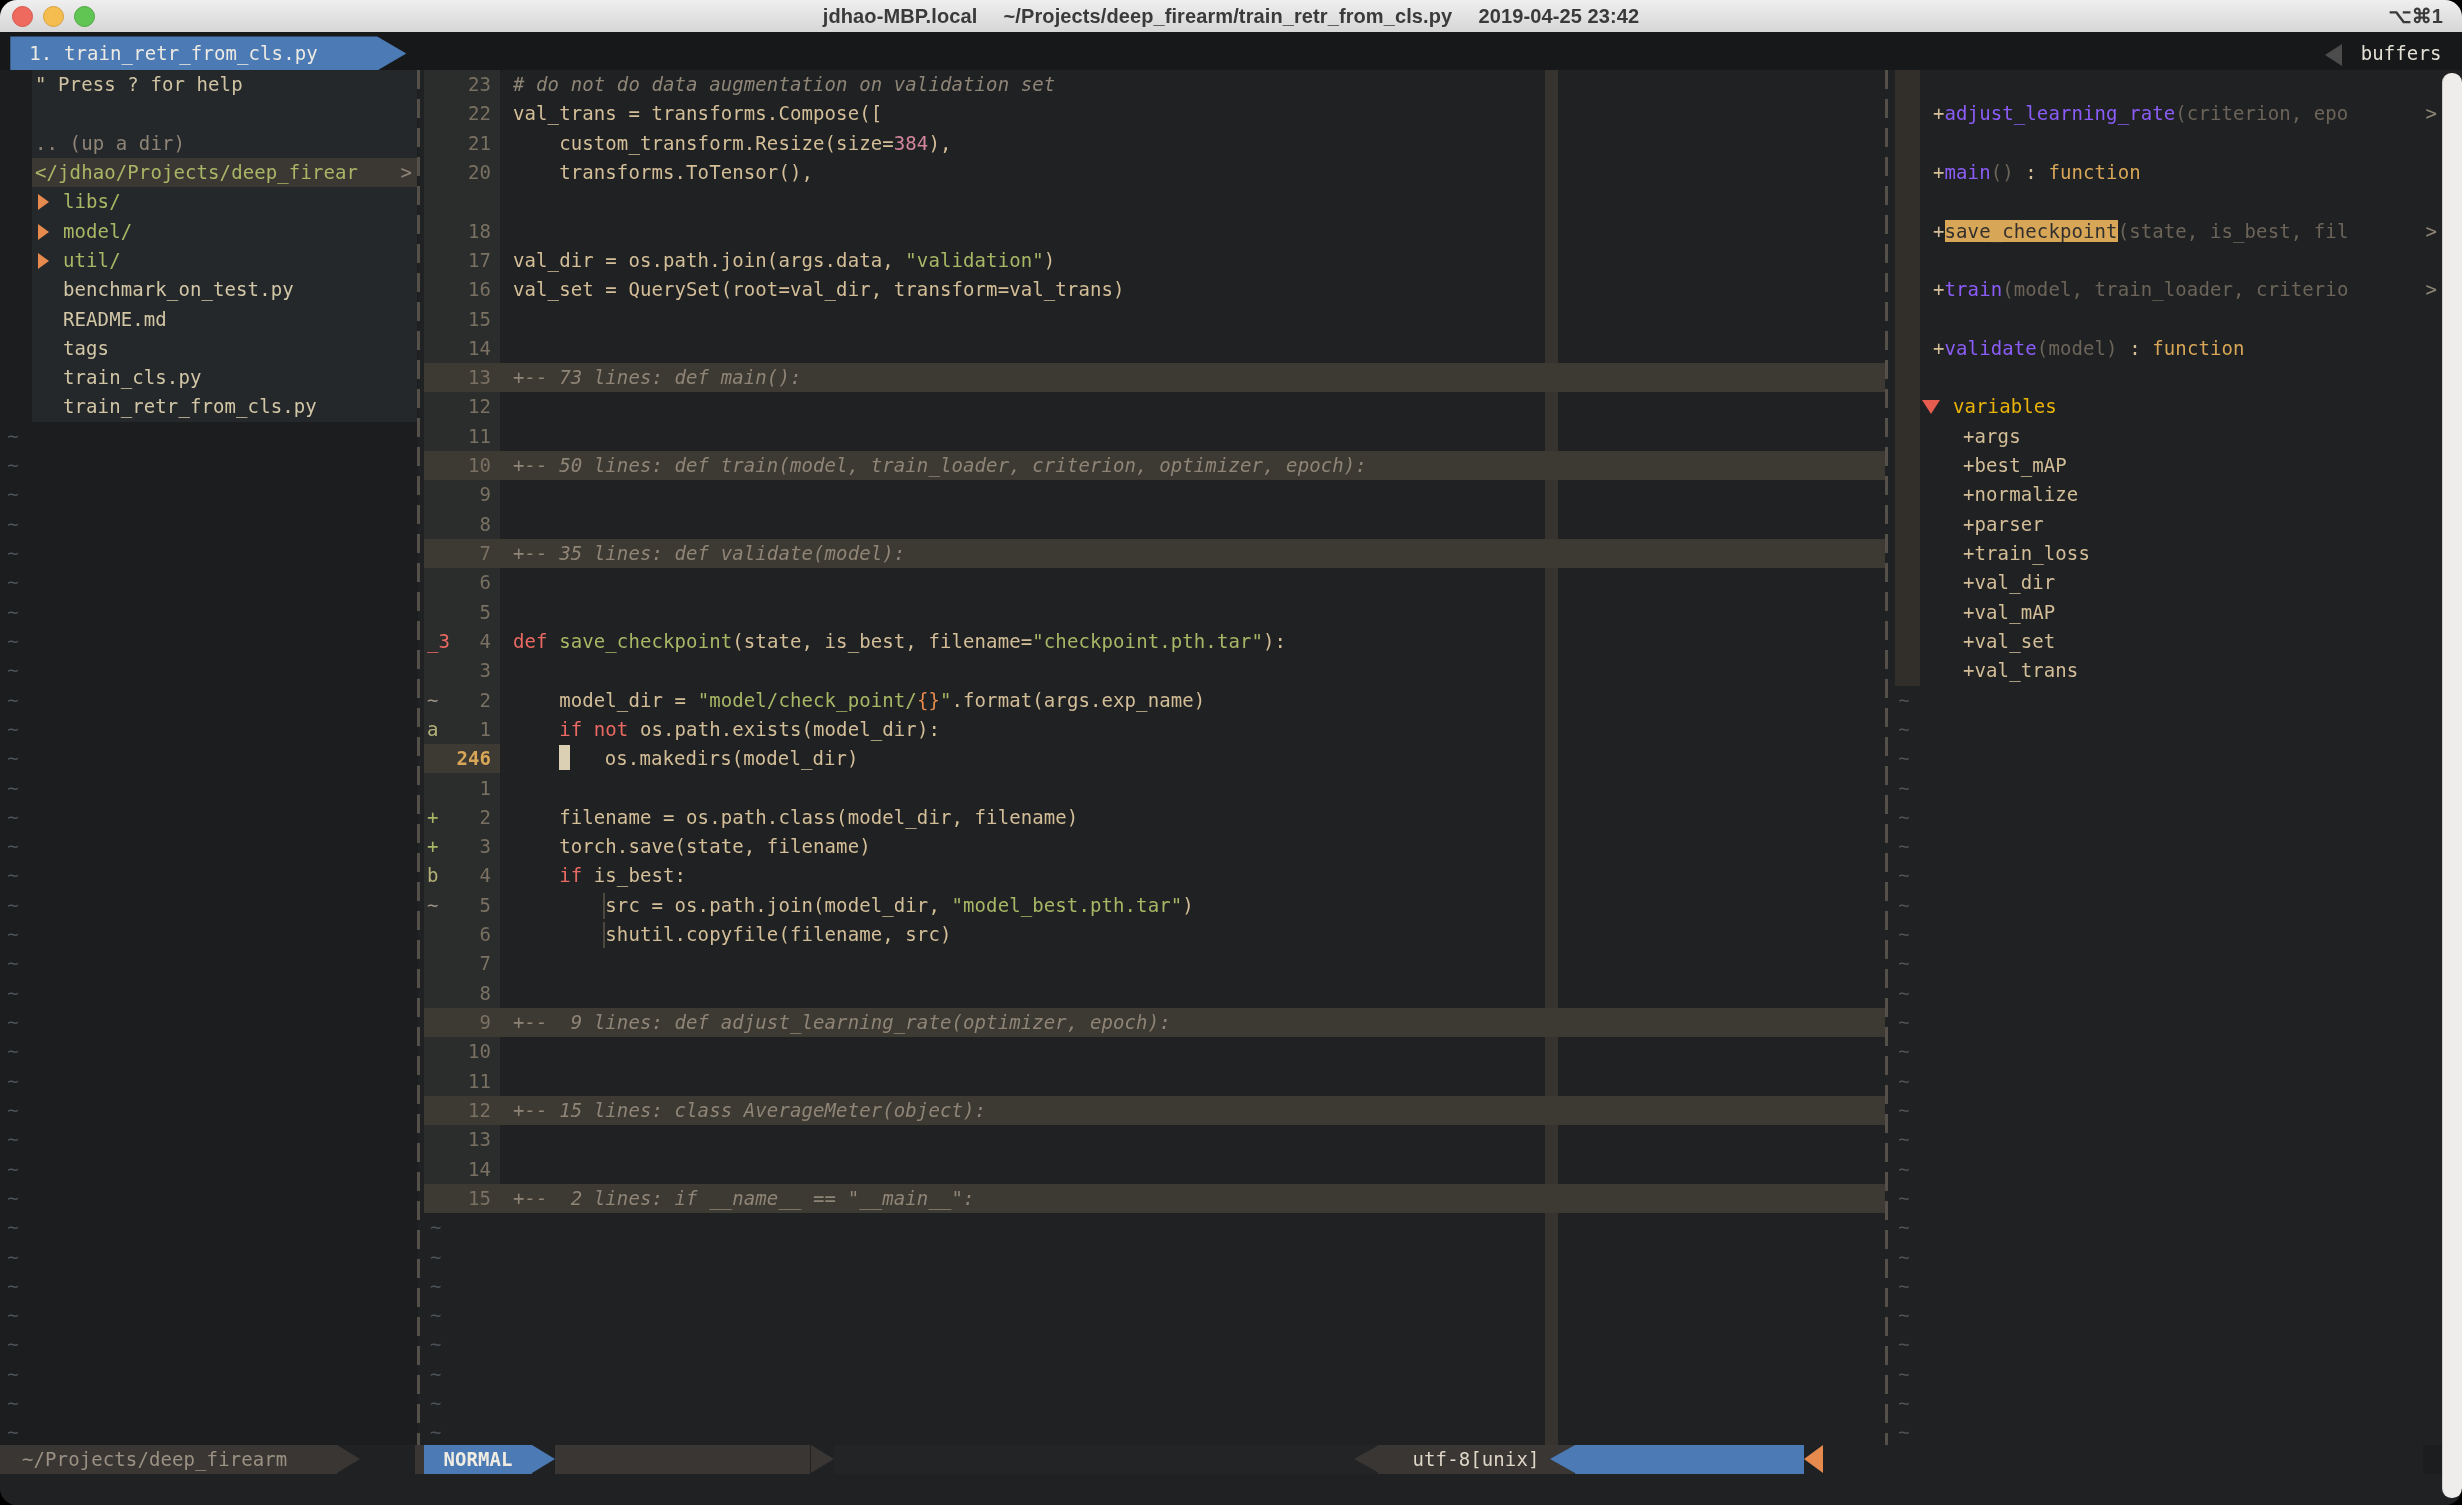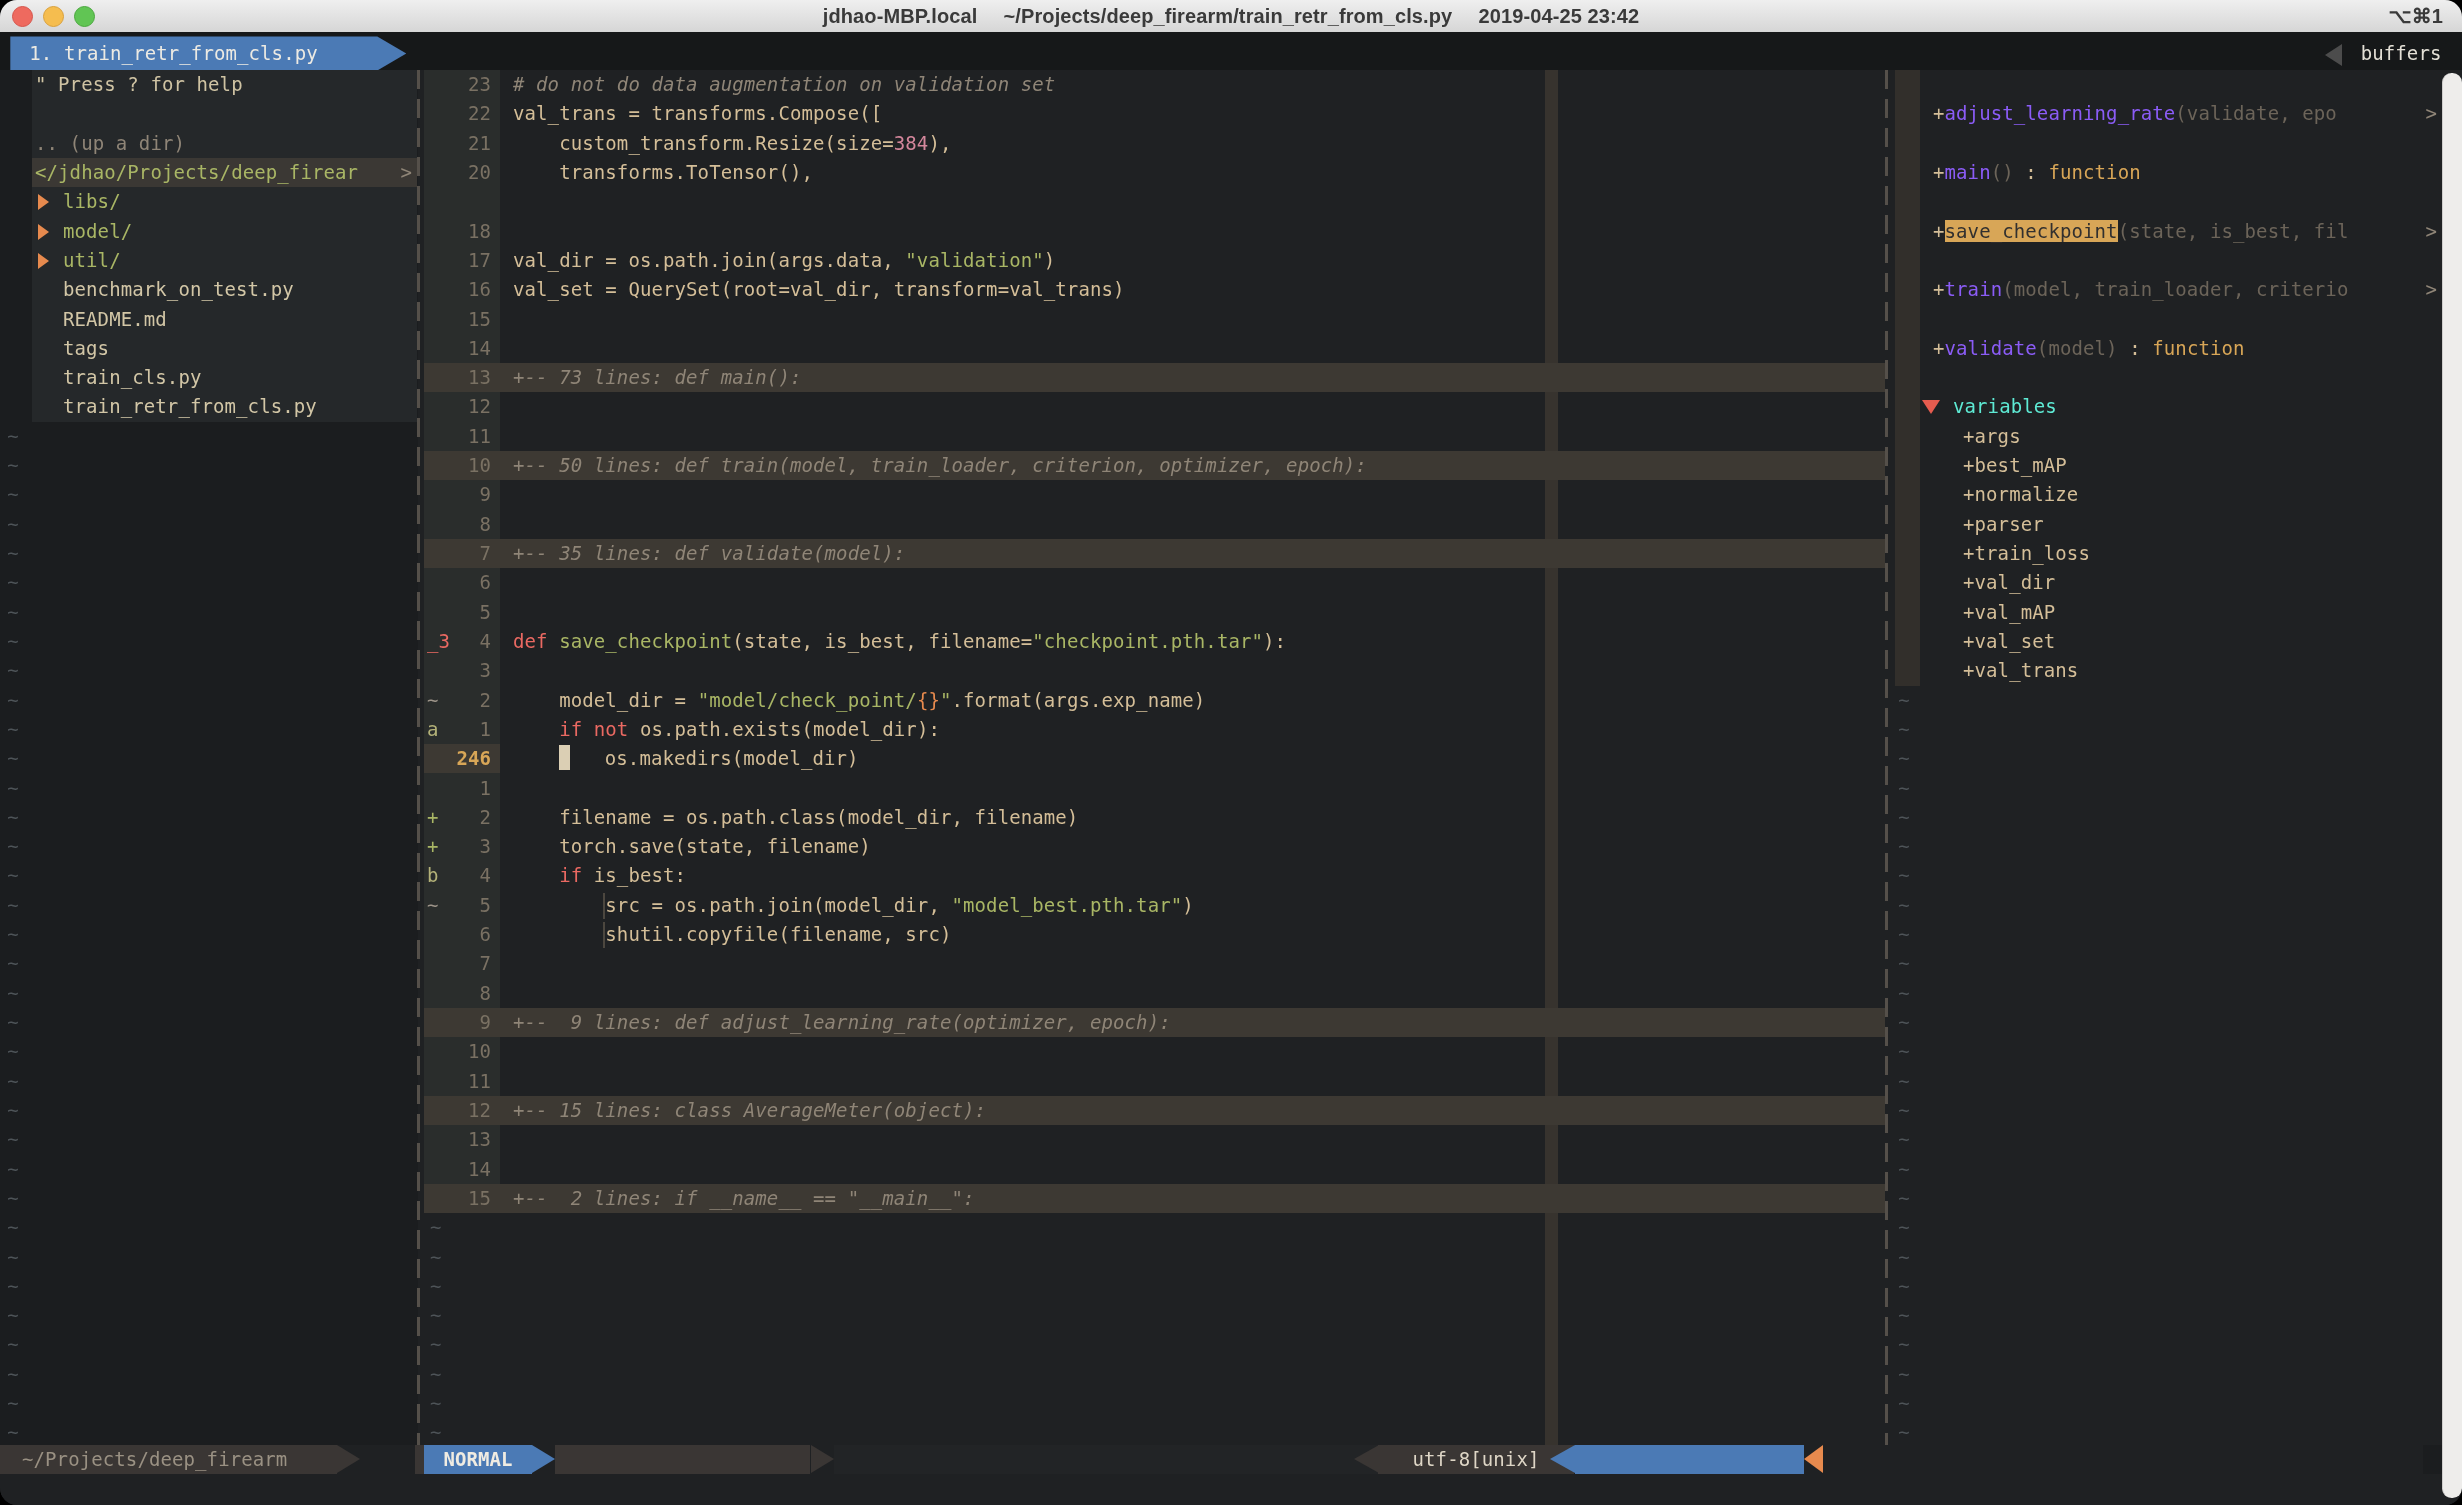--- a/index.html
+++ b/index.html
@@ -62,21 +62,21 @@
   .t-string{color:#a9b665;} .t-number{color:#d3869b;} .t-func{color:#a9b665;} .t-special{color:#e78a4e;}
   .cursor{display:inline-block;width:11px;height:25px;background:#dbcfb4;vertical-align:-5.1px;}
   
   .trow{box-sizing:border-box;}
   .trow .tag-line{position:absolute;left:42px;white-space:pre;}
   .tb-plus{color:#d4be98;} .tb-name{color:#8b5cf6;} .tb-sig{color:#6c6459;} .tb-kind{color:#d8a657;}
   .tb-name.active{background:#d8a657;color:#32302f;}
   .tb-var{position:absolute;left:72px;color:#d4be98;}
   .tb-head-tri{position:absolute;left:31px;top:8px;width:0;height:0;border-left:9.5px solid transparent;
                border-right:9.5px solid transparent;border-top:14.7px solid #e65c4f;}
-  .tb-head{position:absolute;left:62px;color:#5eead4;}
+  .tb-head{position:absolute;left:62px;color:#eab308;}
   .trow .tilde{position:absolute;left:7.3px;}
   #editor .tilde{position:absolute;left:5.9px;}
   #nerdtree .tilde{position:absolute;left:7.3px;}
   
   .statusline{position:absolute;left:0;top:1445px;width:2462px;height:29px;background:#1f2123;white-space:pre;}
   .seg{position:absolute;top:0;height:29px;line-height:29px;}
   .sl-cwd{left:0;width:337px;background:#3a3634;color:#9a9183;padding-left:22px;box-sizing:border-box;}
   .arr-r{position:absolute;top:0;width:0;height:0;border-top:14.7px solid transparent;border-bottom:14.7px solid transparent;}
   .arr-l{position:absolute;top:0;width:0;height:0;border-top:14.7px solid transparent;border-bottom:14.7px solid transparent;}
   .sl-stub{left:415px;width:8.8px;background:#3a3634;}
@@ -224,21 +224,21 @@
         <div class="row crow" style="top: 1231px;"><span class="tilde">~</span></div>
         <div class="row crow" style="top: 1260px;"><span class="tilde">~</span></div>
         <div class="row crow" style="top: 1290px;"><span class="tilde">~</span></div>
         <div class="row crow" style="top: 1319px;"><span class="tilde">~</span></div>
         <div class="row crow" style="top: 1348px;"><span class="tilde">~</span></div>
       </div>
     <div class="vsep" style="left:1885px"></div>
     <div class="pane" id="tagbar">
       <div class="tb-strip"></div>
     <div class="row trow" style="top: 0px;"></div>
-        <div class="row trow" style="top: 29px;"><span class="tag-line"><span class="tb-plus">+</span><span class="tb-name">adjust_learning_rate</span><span class="tb-sig">(validate, epo</span></span><span class="trunc" style="right: 26px;">&gt;</span></div>
+        <div class="row trow" style="top: 29px;"><span class="tag-line"><span class="tb-plus">+</span><span class="tb-name">adjust_learning_rate</span><span class="tb-sig">(criterion, epo</span></span><span class="trunc" style="right: 26px;">&gt;</span></div>
         <div class="row trow" style="top: 59px;"></div>
         <div class="row trow" style="top: 88px;"><span class="tag-line"><span class="tb-plus">+</span><span class="tb-name">main</span><span class="tb-sig">()</span><span class="tb-plus"> : </span><span class="tb-kind">function</span></span></div>
         <div class="row trow" style="top: 117px;"></div>
         <div class="row trow" style="top: 147px;"><span class="tag-line"><span class="tb-plus">+</span><span class="tb-name active">save_checkpoint</span><span class="tb-sig">(state, is_best, fil</span></span><span class="trunc" style="right: 26px;">&gt;</span></div>
         <div class="row trow" style="top: 176px;"></div>
         <div class="row trow" style="top: 205px;"><span class="tag-line"><span class="tb-plus">+</span><span class="tb-name">train</span><span class="tb-sig">(model, train_loader, criterio</span></span><span class="trunc" style="right: 26px;">&gt;</span></div>
         <div class="row trow" style="top: 235px;"></div>
         <div class="row trow" style="top: 264px;"><span class="tag-line"><span class="tb-plus">+</span><span class="tb-name">validate</span><span class="tb-sig">(model)</span><span class="tb-plus"> : </span><span class="tb-kind">function</span></span></div>
         <div class="row trow" style="top: 293px;"></div>
         <div class="row trow" style="top: 322px;"><div class="tb-head-tri"></div><span class="tb-head">variables</span></div>

